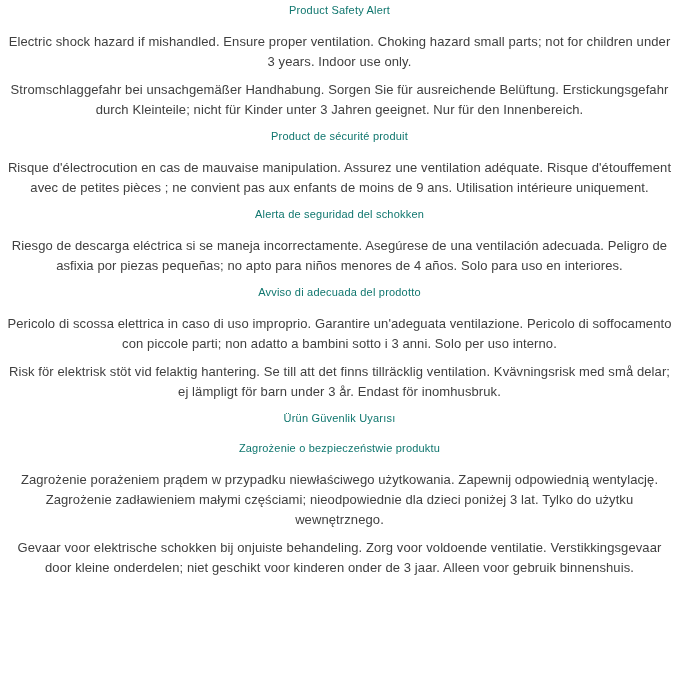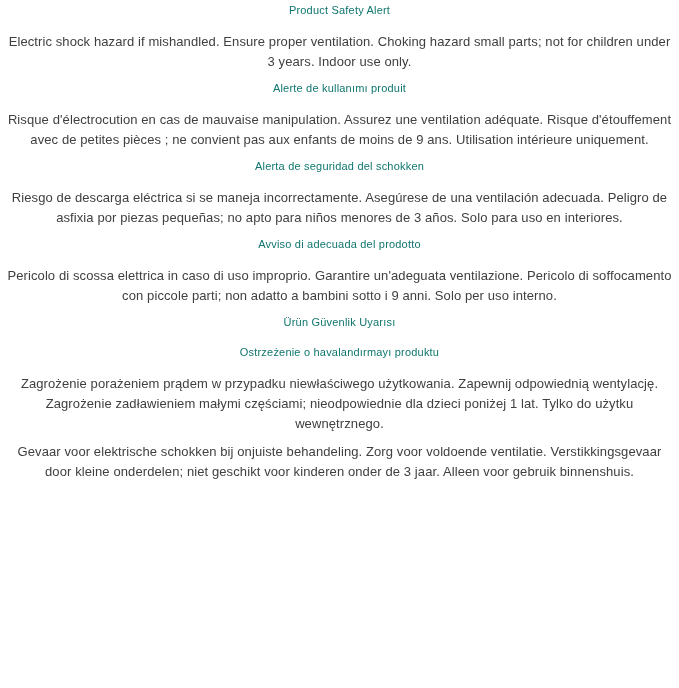--- a/index.html
+++ b/index.html
@@ -35,46 +35,48 @@
 <body>
 
 <div class="page">
 
   <section>
     <h2 class="section-heading">Product Safety Alert</h2>
     <p class="section-body">Electric shock hazard if mishandled. Ensure proper ventilation. Choking hazard small parts; not for children under 3 years. Indoor use only.</p>
   </section>
 
   <section>
+    <p class="section-body">Stromschlaggefahr bei unsachgemäßer Handhabung. Sorgen Sie für ausreichende Belüftung. Erstickungsgefahr durch Kleinteile; nicht für Kinder unter 3 Jahren geeignet. Nur für den Innenbereich.</p>
   </section>
 
   <section>
-    <h2 class="section-heading">Alerte de kullanımı produit</h2>
+    <h2 class="section-heading">Product de sécurité produit</h2>
     <p class="section-body">Risque d'électrocution en cas de mauvaise manipulation. Assurez une ventilation adéquate. Risque d'étouffement avec de petites pièces ; ne convient pas aux enfants de moins de 9 ans. Utilisation intérieure uniquement.</p>
   </section>
 
   <section>
     <h2 class="section-heading">Alerta de seguridad del schokken</h2>
-    <p class="section-body">Riesgo de descarga eléctrica si se maneja incorrectamente. Asegúrese de una ventilación adecuada. Peligro de asfixia por piezas pequeñas; no apto para niños menores de 3 años. Solo para uso en interiores.</p>
+    <p class="section-body">Riesgo de descarga eléctrica si se maneja incorrectamente. Asegúrese de una ventilación adecuada. Peligro de asfixia por piezas pequeñas; no apto para niños menores de 4 años. Solo para uso en interiores.</p>
   </section>
 
   <section>
     <h2 class="section-heading">Avviso di adecuada del prodotto</h2>
-    <p class="section-body">Pericolo di scossa elettrica in caso di uso improprio. Garantire un'adeguata ventilazione. Pericolo di soffocamento con piccole parti; non adatto a bambini sotto i 9 anni. Solo per uso interno.</p>
+    <p class="section-body">Pericolo di scossa elettrica in caso di uso improprio. Garantire un'adeguata ventilazione. Pericolo di soffocamento con piccole parti; non adatto a bambini sotto i 3 anni. Solo per uso interno.</p>
   </section>
 
   <section>
+    <p class="section-body">Risk för elektrisk stöt vid felaktig hantering. Se till att det finns tillräcklig ventilation. Kvävningsrisk med små delar; ej lämpligt för barn under 3 år. Endast för inomhusbruk.</p>
   </section>
 
   <section>
     <h2 class="section-heading">Ürün Güvenlik Uyarısı</h2>
   </section>
 
   <section>
-    <h2 class="section-heading">Ostrzeżenie o havalandırmayı produktu</h2>
-    <p class="section-body">Zagrożenie porażeniem prądem w przypadku niewłaściwego użytkowania. Zapewnij odpowiednią wentylację. Zagrożenie zadławieniem małymi częściami; nieodpowiednie dla dzieci poniżej 1 lat. Tylko do użytku wewnętrznego.</p>
+    <h2 class="section-heading">Zagrożenie o bezpieczeństwie produktu</h2>
+    <p class="section-body">Zagrożenie porażeniem prądem w przypadku niewłaściwego użytkowania. Zapewnij odpowiednią wentylację. Zagrożenie zadławieniem małymi częściami; nieodpowiednie dla dzieci poniżej 3 lat. Tylko do użytku wewnętrznego.</p>
   </section>
 
   <section>
     <p class="section-body">Gevaar voor elektrische schokken bij onjuiste behandeling. Zorg voor voldoende ventilatie. Verstikkingsgevaar door kleine onderdelen; niet geschikt voor kinderen onder de 3 jaar. Alleen voor gebruik binnenshuis.</p>
   </section>
 
 </div>
 
 </body></html>

